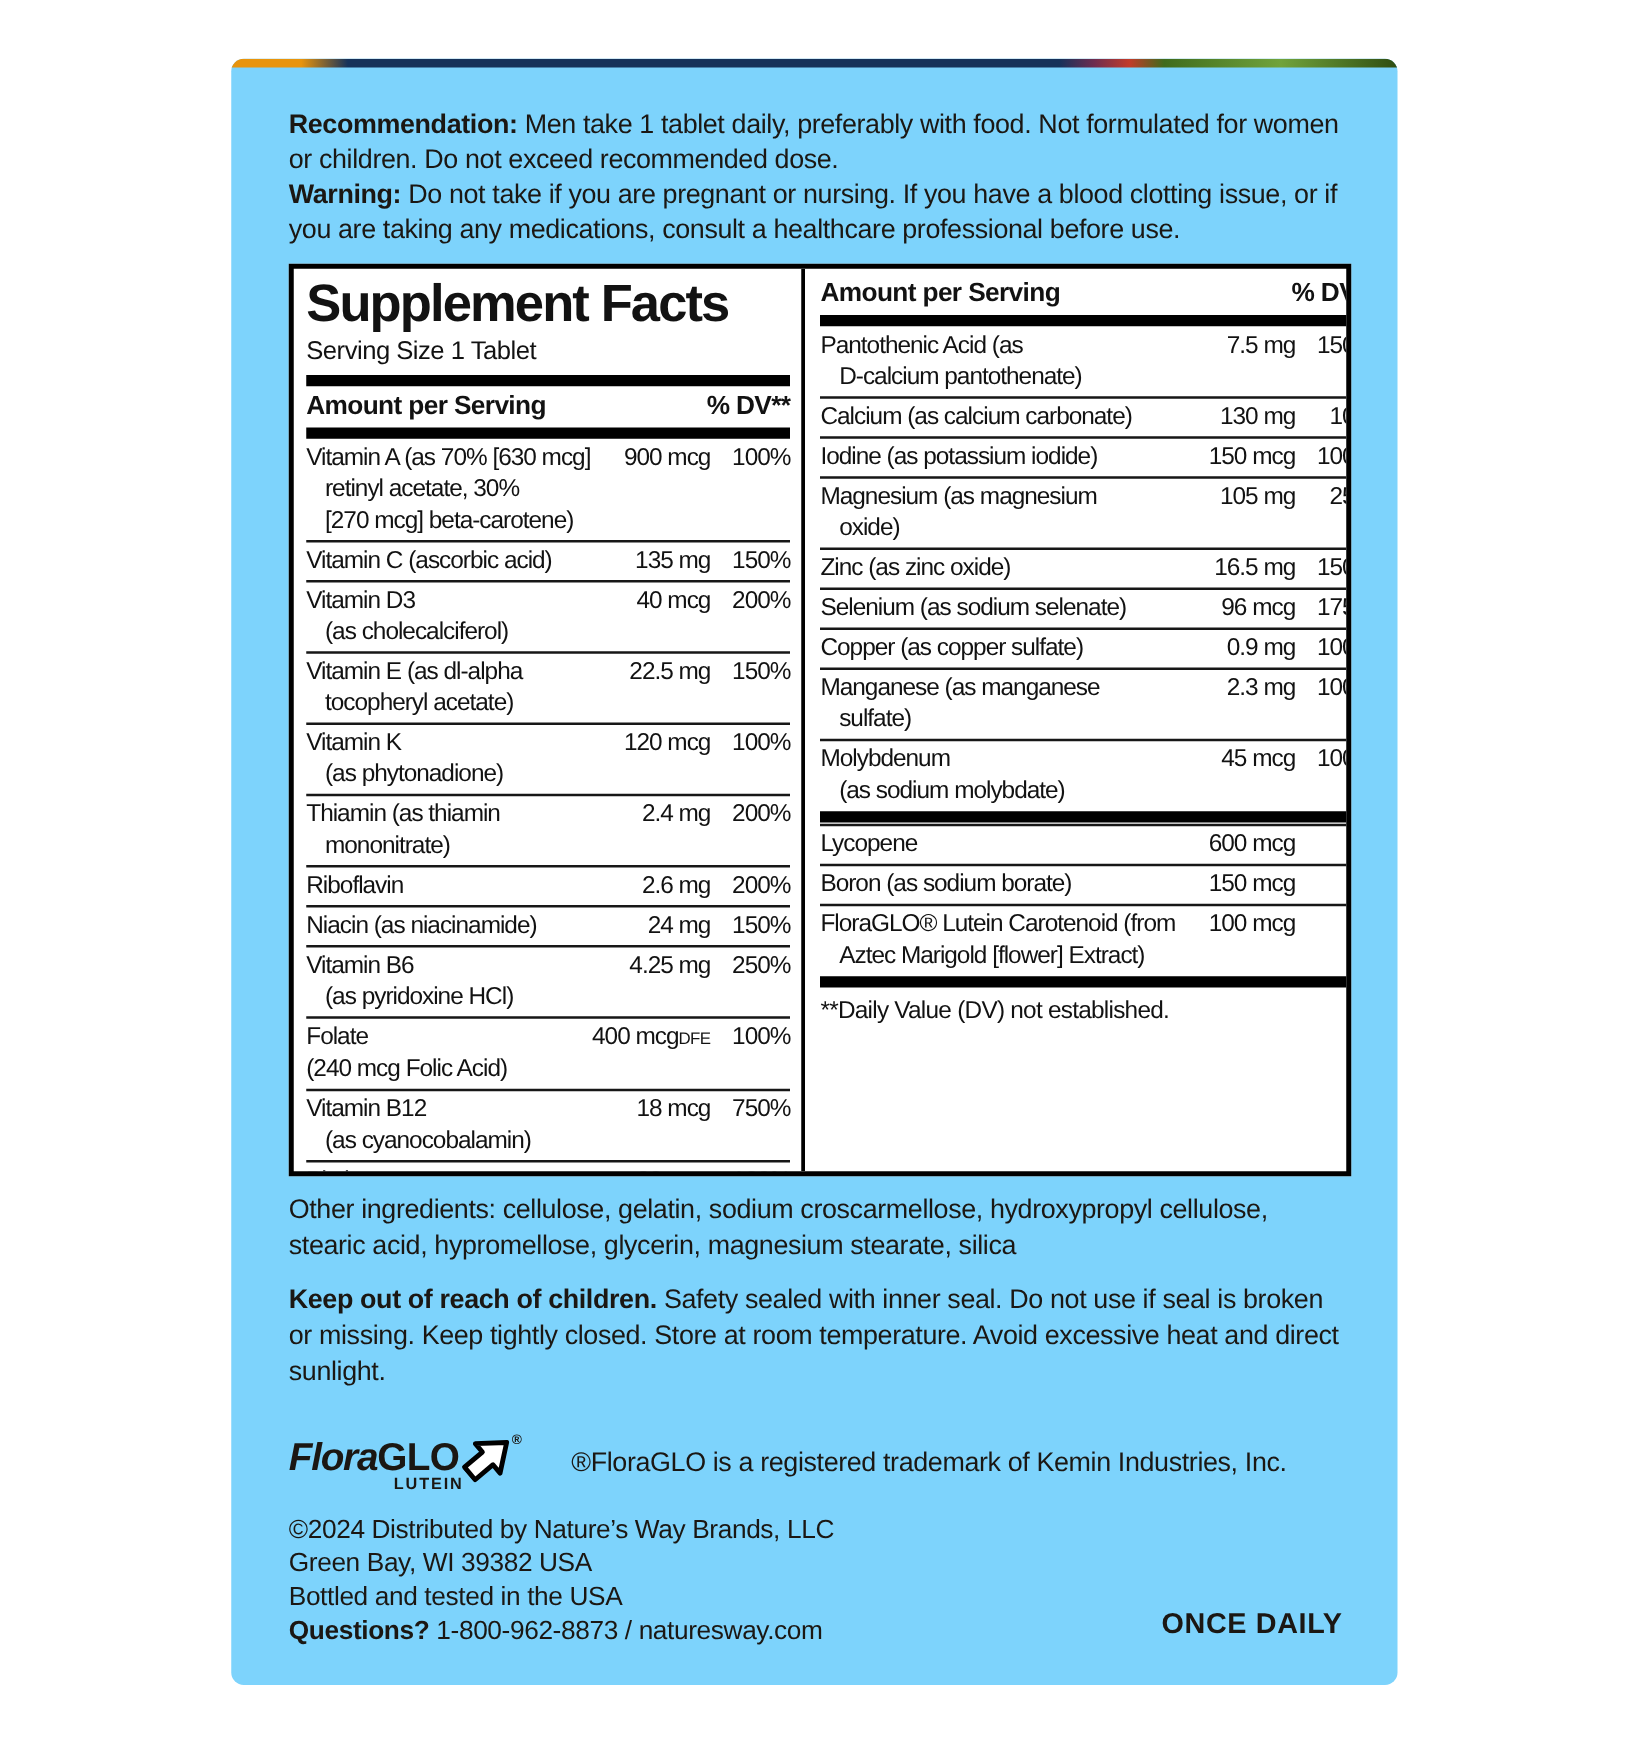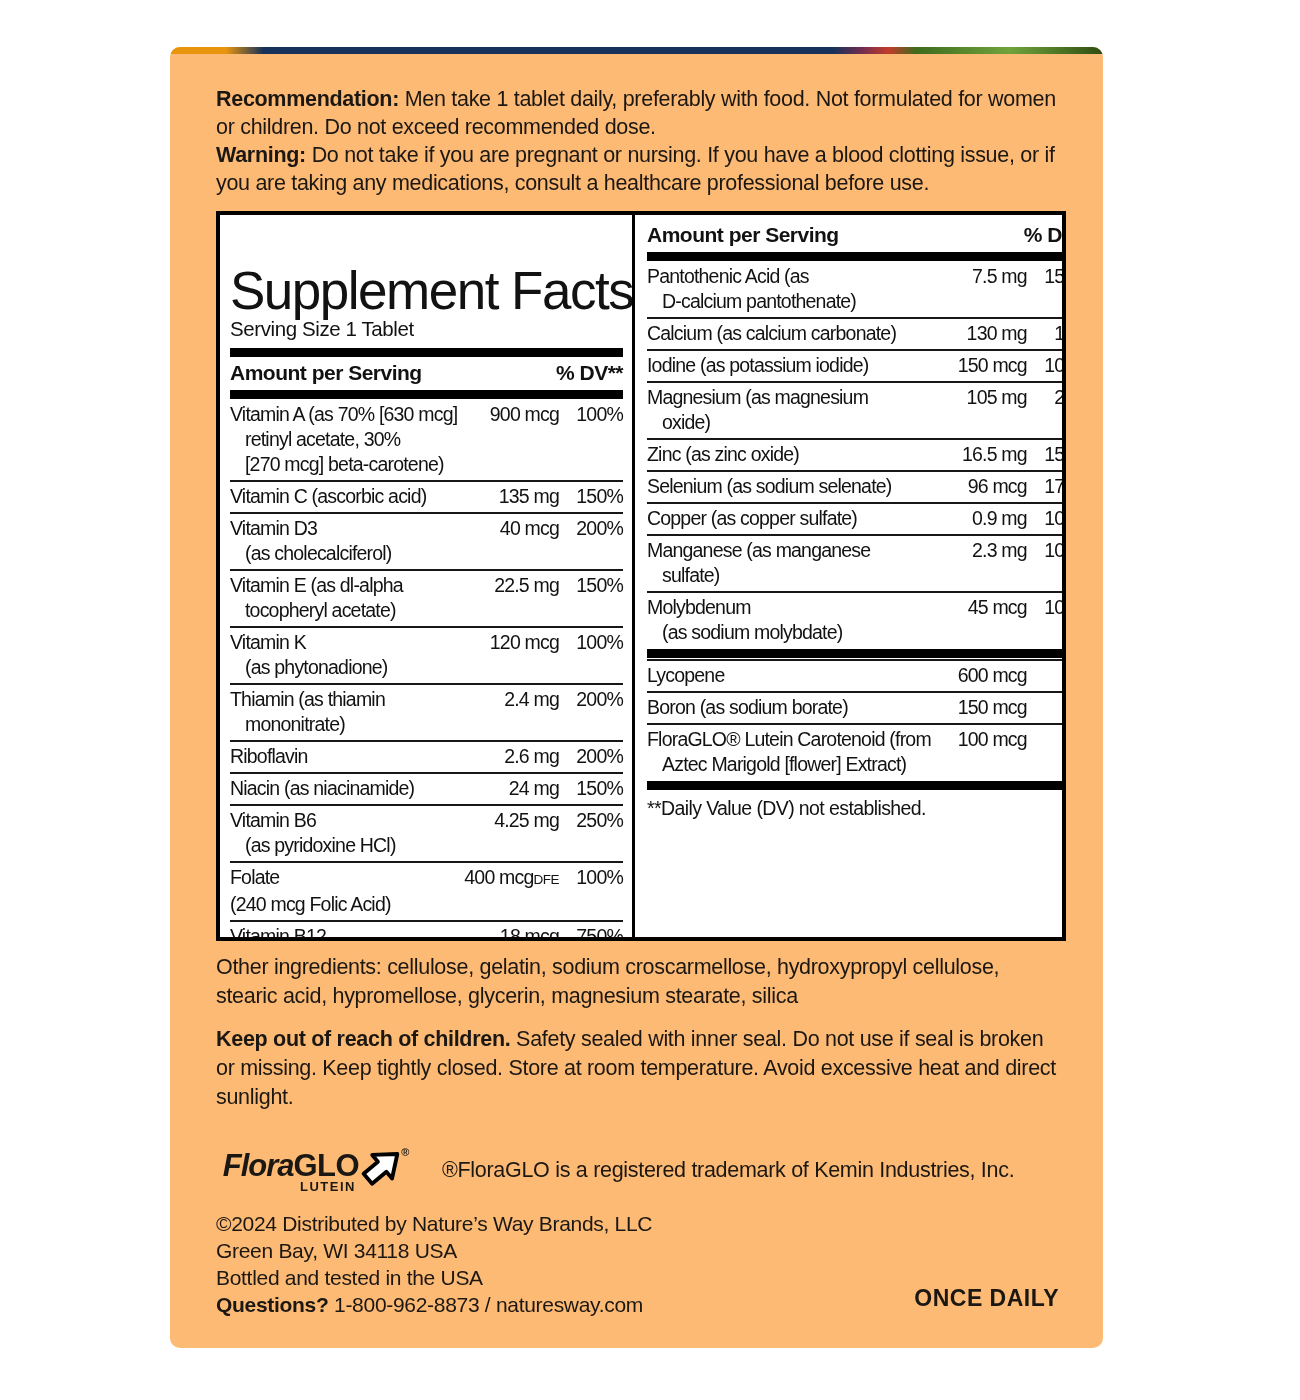--- a/index.html
+++ b/index.html
@@ -2,59 +2,59 @@
 <html><head>
 <meta charset="utf-8">
 <style>
   html,body{margin:0;padding:0;}
   body{
     width:1300px;height:1400px;position:relative;background:#ffffff;
     font-family:"Liberation Sans","DejaVu Sans",sans-serif;
     color:#1b1713;
   }
   .box{
-    position:absolute;left:170px;top:47px;width:933px;height:1301px;
-    background:#fdba74;border-radius:10px;overflow:hidden;
+    position:absolute;left:185px;top:47px;width:933px;height:1301px;
+    background:#7dd3fc;border-radius:10px;overflow:hidden;
   }
   .top-edge{
     height:7px;width:100%;
     background:linear-gradient(90deg,#E8940D 0%,#E8940D 6%,#16325A 10%,#16325A 71%,#6E2D50 74%,#C23B2A 77%,#3F6B1D 80%,#71A33C 90%,#2F4D12 100%);
   }
   
   .notices{padding:31px 42px 0 46px;font-size:21.5px;line-height:28px;letter-spacing:-0.3px;}
   .notices b{letter-spacing:-0.3px;}
   
   .panel{
     margin:14px 0 0 46px;width:850px;height:730px;box-sizing:border-box;
     background:#ffffff;border:4px solid #000;display:flex;overflow:hidden;color:#121212;
   }
   .col-left{width:412px;box-sizing:border-box;padding:5px 9px 0 10px;}
   .col-right{flex:1;box-sizing:border-box;border-left:3px solid #000;padding:5px 10px 0 12px;}
-  .sf-title{font-size:53px;font-weight:400;letter-spacing:-1.5px;line-height:46px;white-space:nowrap;margin-top:48px;}
+  .sf-title{font-size:42px;font-weight:700;letter-spacing:-1.5px;line-height:46px;white-space:nowrap;}
   .serving{font-size:20.5px;letter-spacing:-0.4px;padding:3px 0 6px;}
   .thickbar{height:9px;background:#000;margin:1px 0;}
   .colhead{display:flex;justify-content:space-between;font-weight:700;font-size:21px;letter-spacing:-0.5px;padding:3px 0 4px;}
   .frows{}
   .fitem{font-size:19.5px;line-height:25px;letter-spacing:-0.8px;padding:2px 0 3px;}
   .fitem:not(.nosep){border-top:2px solid #171717;}
   .frow{display:flex;}
   .fname{flex:1;min-width:0;}
   .fname > div{white-space:nowrap;}
   .fname > div.cont{padding-left:15px;}
   .famt{width:96px;text-align:right;white-space:nowrap;}
   .fdv{width:64px;text-align:right;white-space:nowrap;}
   .amt-small{font-size:13.5px;letter-spacing:-0.5px;}
   .subright{text-align:left;padding-right:64px;white-space:nowrap;}
   .footnote{font-size:19.5px;letter-spacing:-0.6px;padding:6px 0 4px;}
   
   .other{margin:12px 42px 0 46px;font-size:21.5px;line-height:29px;letter-spacing:-0.3px;}
   .keepout{margin:14px 42px 0 46px;font-size:21.5px;line-height:29px;letter-spacing:-0.3px;}
   .fg-row{margin:34px 42px 0 46px;display:flex;align-items:center;gap:26px;}
   .fg-logo{position:relative;width:200px;}
-  .fg-line{display:flex;align-items:center;justify-content:center;}
+  .fg-line{display:flex;align-items:center;}
   .fg-flora{font-size:31px;font-weight:800;font-style:italic;letter-spacing:-1px;}
   .fg-glo{font-size:31px;font-weight:800;letter-spacing:-0.5px;}
   .fg-arrow{margin-left:2px;transform:rotate(-40deg);}
   .fg-reg{font-size:11px;font-weight:700;align-self:flex-start;margin-left:-4px;}
   .fg-lutein{font-size:13px;font-weight:800;letter-spacing:1.5px;margin:-7px 0 0 84px;}
   .fg-tm{font-size:21.5px;letter-spacing:-0.3px;}
   .copyright{margin:16px 42px 0 46px;font-size:21px;line-height:27px;letter-spacing:-0.3px;}
   .once{position:absolute;right:44px;bottom:36px;font-size:23px;font-weight:800;letter-spacing:0.5px;}
 </style>
 </head>
@@ -341,21 +341,21 @@
         </svg>
         <span class="fg-reg">®</span>
       </div>
       <div class="fg-lutein">LUTEIN</div>
     </div>
     <div class="fg-tm">®FloraGLO is a registered trademark of Kemin Industries, Inc.</div>
   </div>
 
   <div class="copyright">
     <div>©2024 Distributed by Nature’s Way Brands, LLC</div>
-    <div>Green Bay, WI 34118 USA</div>
+    <div>Green Bay, WI 39382 USA</div>
     <div>Bottled and tested in the USA</div>
     <div>
       <b>Questions?</b><span> 1-800-962-8873 / naturesway.com</span>
     </div>
   </div>
 
   <div class="once">ONCE DAILY</div>
 </div>
 
 </body></html>

